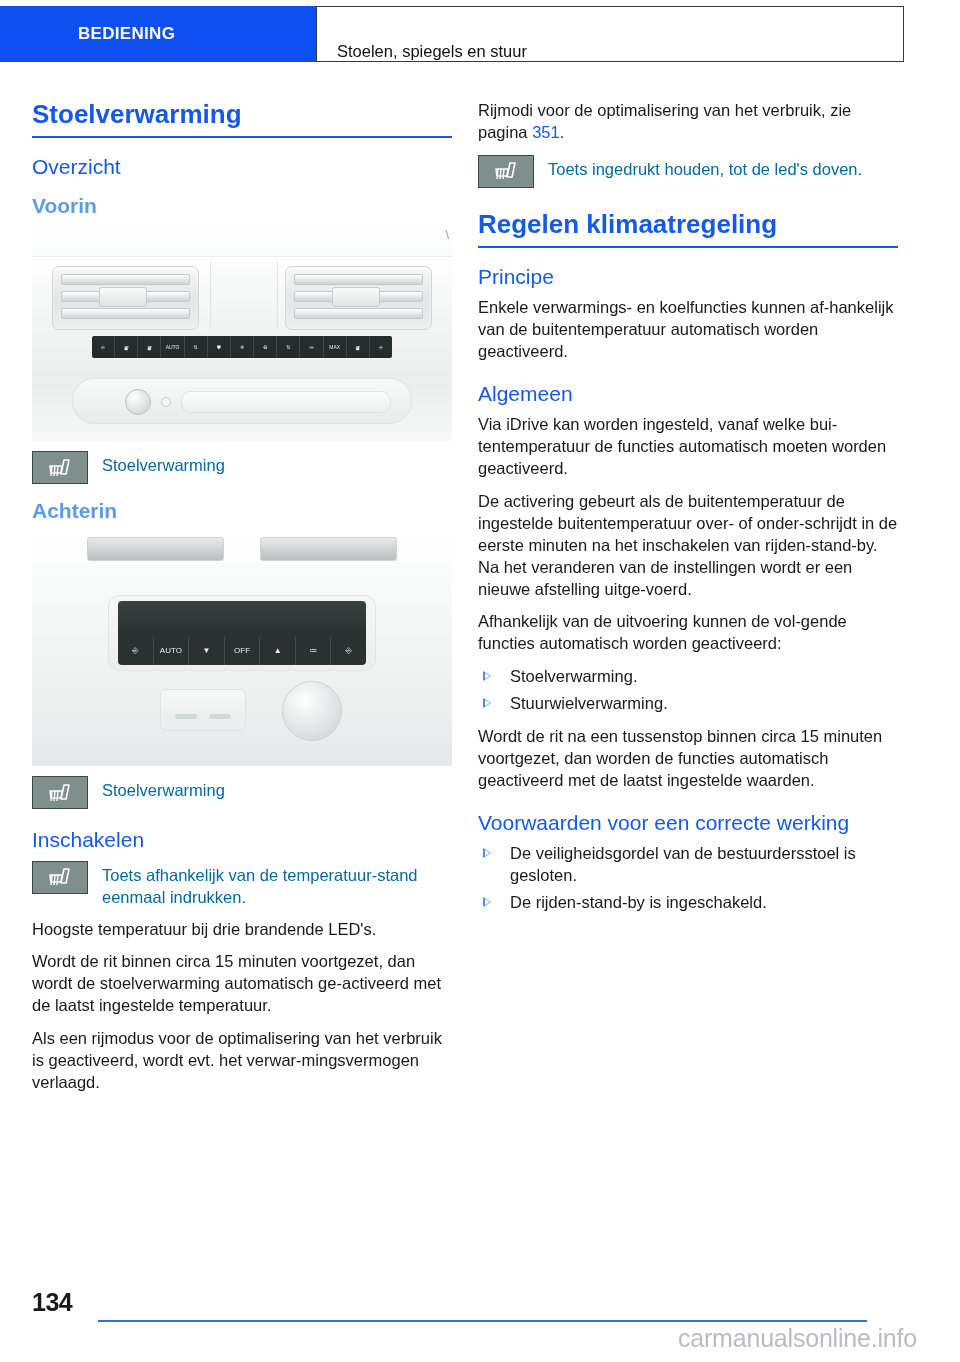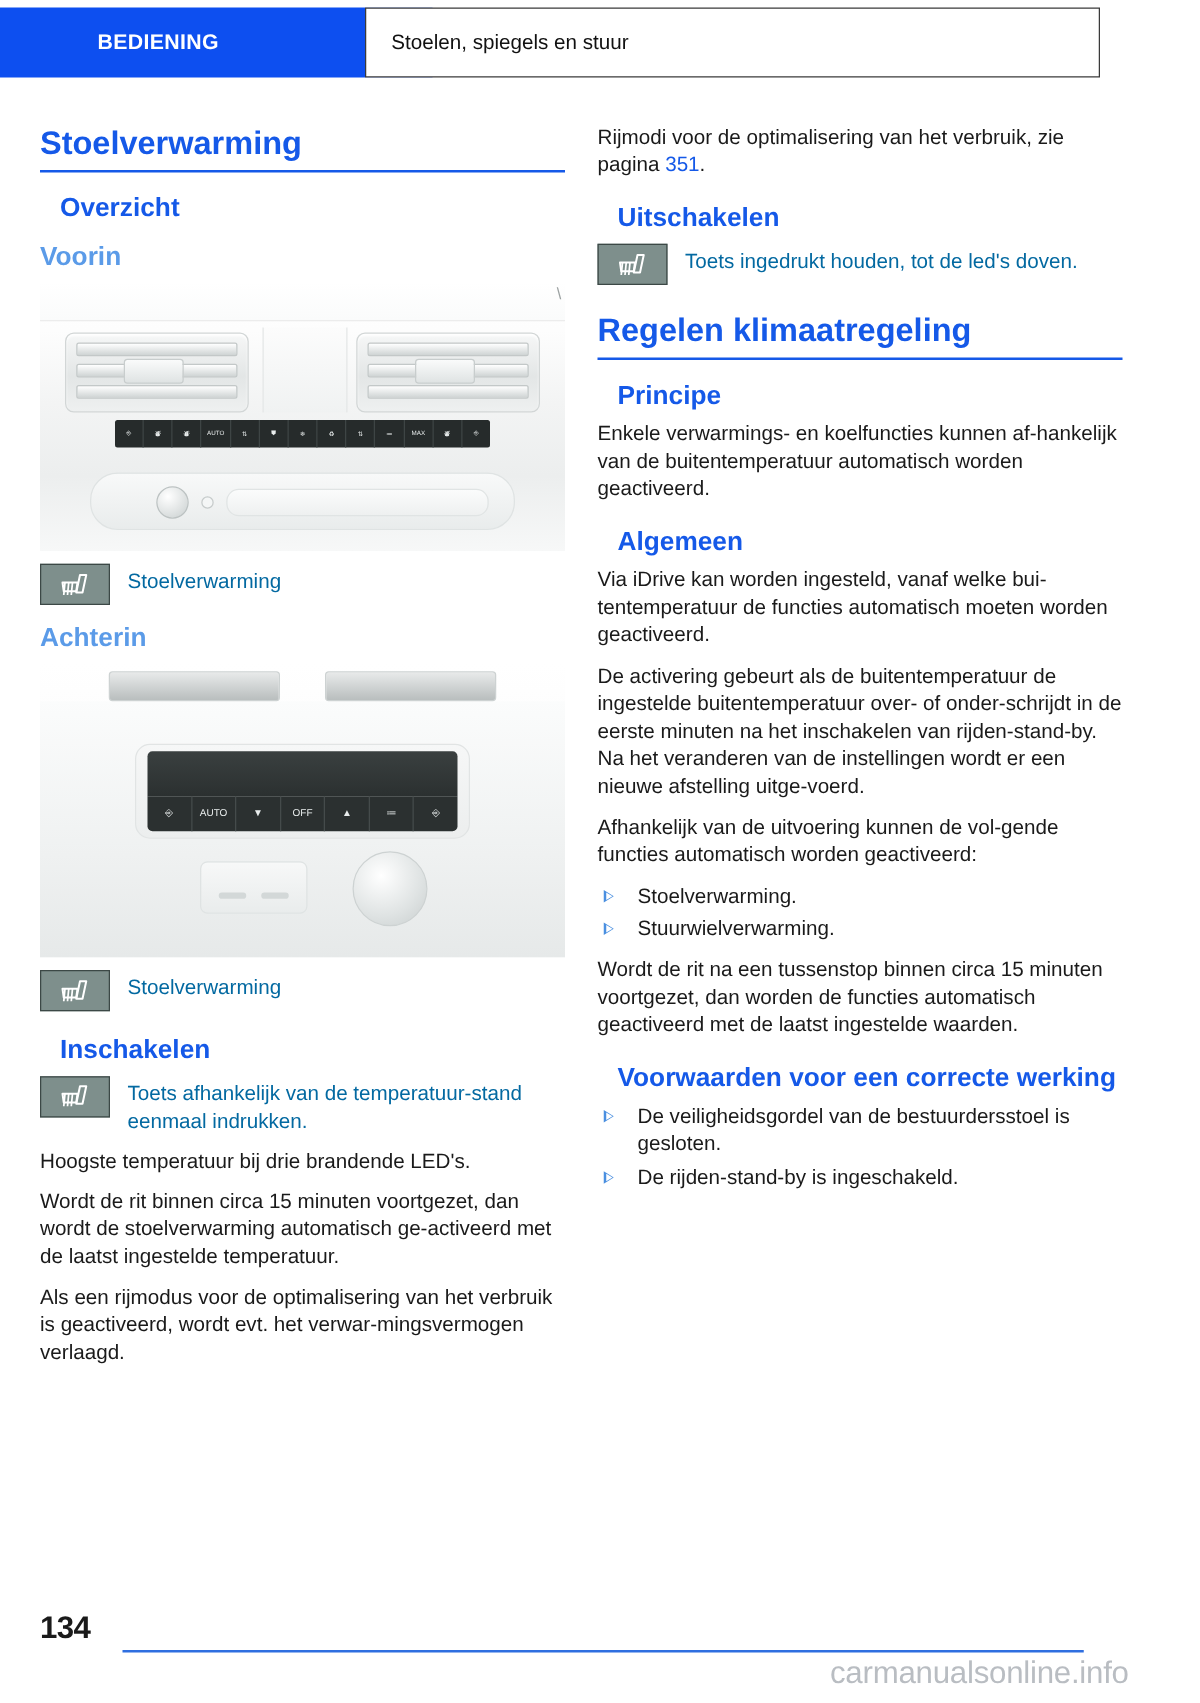--- a/index.html
+++ b/index.html
@@ -37,29 +37,29 @@
   }
   .header-chapter-label {
     color: #ffffff;
     font-size: 17px;
     font-weight: bold;
     letter-spacing: 0.3px;
     padding-left: 32px;
   }
   .header-section {
     position: absolute;
-    left: 292px;
+    left: 316px;
     top: 0;
     width: 588px;
     height: 56px;
     border: 1px solid #3a3a3a;
     box-sizing: border-box;
     background: #ffffff;
     display: flex;
-    align-items: center;
+    align-items: flex-end;
   }
   .header-section-label {
     font-size: 16.5px;
     color: #111111;
     padding-left: 20px;
   }
 
   
   .col {
     position: absolute;
@@ -74,23 +74,23 @@
     font-size: 26px;
     font-weight: bold;
     color: #1559e8;
     margin: 0 0 6px 0;
     padding-bottom: 6px;
     border-bottom: 2px solid #1559e8;
     line-height: 1.15;
   }
   .h2 {
     font-size: 21px;
-    font-weight: bold;
+    font-weight: normal;
     color: #1559e8;
-    margin: 18px 0 8px 16px;
+    margin: 18px 0 8px 0;
     line-height: 1.2;
   }
   .h2.first { margin-top: 16px; }
   .h3 {
     font-size: 21px;
     font-weight: bold;
     color: #5b9be8;
     margin: 14px 0 8px 0;
     line-height: 1.2;
   }
@@ -342,21 +342,21 @@
   .footer-edition {
     position: absolute;
     left: 0; right: 0;
     top: 46px;
     text-align: center;
     font-size: 14px;
     color: #1a1a1a;
   }
   .watermark {
     position: absolute;
-    right: 26px;
+    right: 12px;
     top: 42px;
     font-size: 25px;
     color: #b9bdc2;
     letter-spacing: -0.2px;
     white-space: nowrap;
   }
 </style>
 </head>
 <body>
 
@@ -483,21 +483,20 @@
   <p class="body">Hoogste temperatuur bij drie brandende LED's.</p>
   <p class="body">Wordt de rit binnen circa 15 minuten voortgezet, dan wordt de stoelverwarming automatisch ge-activeerd met de laatst ingestelde temperatuur.</p>
   <p class="body">Als een rijmodus voor de optimalisering van het verbruik is geactiveerd, wordt evt. het verwar-mingsvermogen verlaagd.</p>
 
 </div>
 
 <div class="col col-right">
 
   <p class="body"><span>Rijmodi voor de optimalisering van het verbruik, zie pagina </span><span class="xref">351</span><span>.</span></p>
 
-  <h2 class="h2">Uitschakelen</h2>
 
   <div class="icon-row">
     <div class="icon-box">
       <svg width="30" height="20" viewBox="0 0 30 20" aria-hidden="true">
         <path d="M19 2 L24 2 L21 16 L16 16 Z" fill="none" stroke="#ffffff" stroke-width="1.6" stroke-linejoin="round"></path>
         <path d="M5 8 L17 8 L16 15 L6 15 Z" fill="none" stroke="#ffffff" stroke-width="1.6" stroke-linejoin="round"></path>
         <path d="M7 8 L6 18 M10 8 L9 18 M13 8 L12 18" stroke="#ffffff" stroke-width="1.4" fill="none"></path>
       </svg>
     </div>
     <span class="icon-caption">Toets ingedrukt houden, tot de led's doven.</span>

